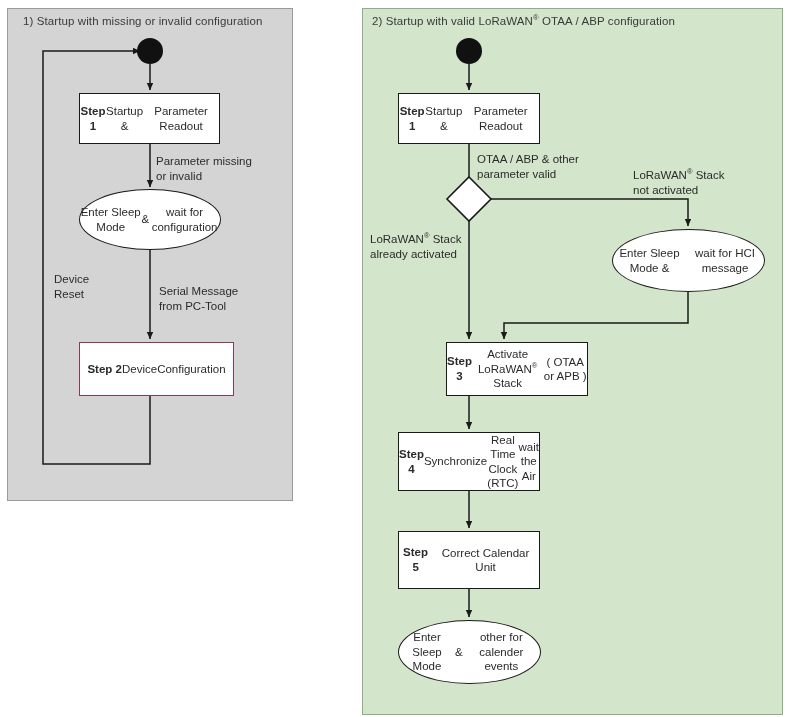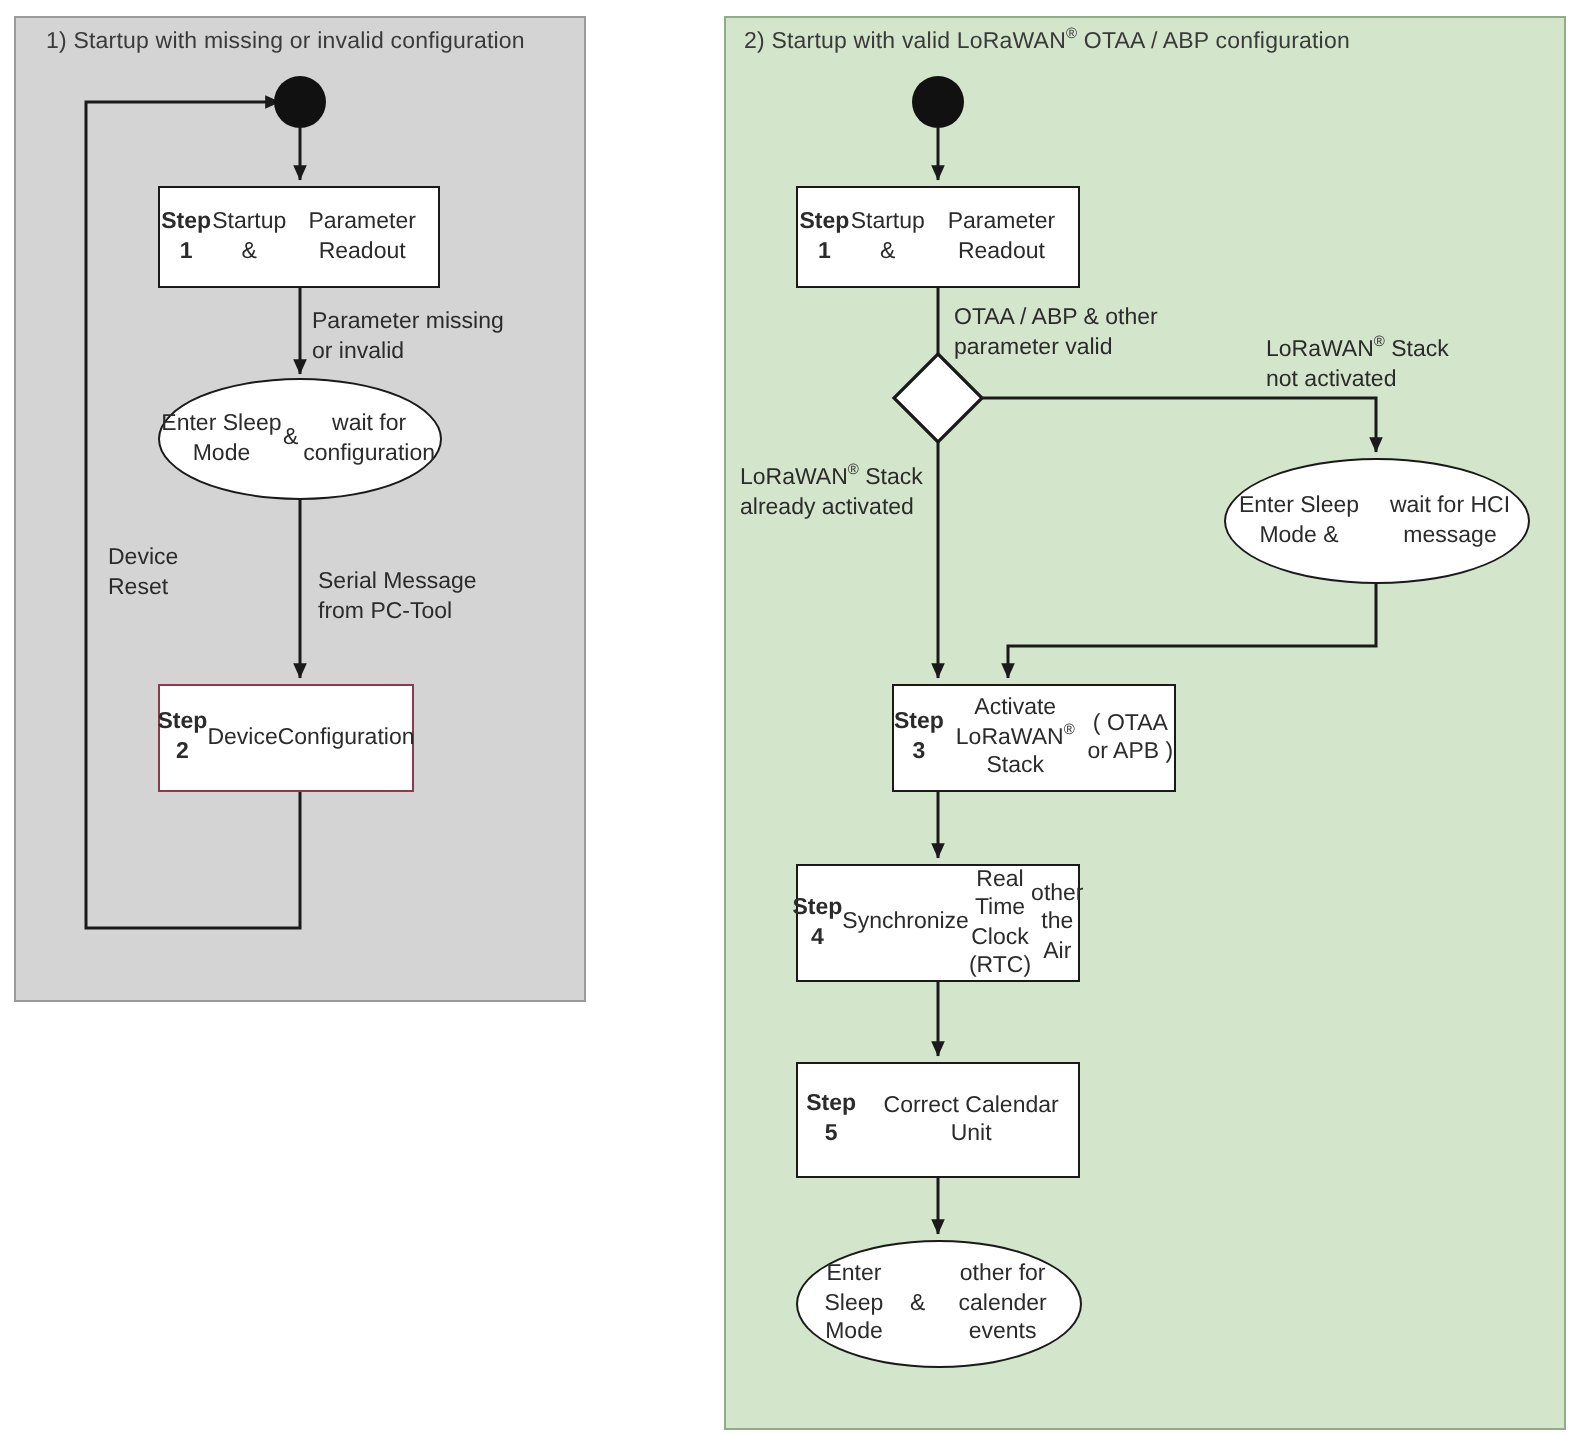--- a/index.html
+++ b/index.html
@@ -150,21 +150,21 @@
     <span class="ln">Startup &amp;</span>
     <span class="ln">Parameter Readout</span>
   </div>
 
   <div class="node ellipse" style="left:75px; top:189px; width:142px; height:61px;">
     <span class="ln">Enter Sleep Mode</span>
     <span class="ln">&amp;</span>
     <span class="ln">wait for configuration</span>
   </div>
 
-  <div class="node rect maroon" style="left:75px; top:342px; width:128px; height:54px;">
+  <div class="node rect maroon" style="left:75px; top:342px; width:155px; height:54px;">
     <span class="ttl">Step 2</span>
     <span class="ln">Device</span>
     <span class="ln">Configuration</span>
   </div>
 
   <div class="edge-label" style="left:152px; top:154px;">
     <div>Parameter missing</div>
     <div>or invalid</div>
   </div>
 
@@ -192,21 +192,21 @@
   <div class="node rect" style="left:394px; top:342px; width:142px; height:54px;margin-left:48px;">
     <span class="ttl">Step 3</span>
     <span class="ln"><span>Activate LoRaWAN</span><sup class="reg">®</sup><span> Stack</span></span>
     <span class="ln">( OTAA or APB )</span>
   </div>
 
   <div class="node rect" style="left:394px; top:432px; width:142px; height:59px;">
     <span class="ttl">Step 4</span>
     <span class="ln">Synchronize</span>
     <span class="ln">Real Time Clock (RTC)</span>
-    <span class="ln">other the Air</span>
+    <span class="ln">wait the Air</span>
   </div>
 
   <div class="node rect" style="left:394px; top:531px; width:142px; height:58px;">
     <span class="ttl">Step 5</span>
     <span class="ln">Correct Calendar Unit</span>
   </div>
 
   <div class="node ellipse" style="left:394px; top:620px; width:143px; height:64px;">
     <span class="ln">Enter Sleep Mode</span>
     <span class="ln">&amp;</span>

